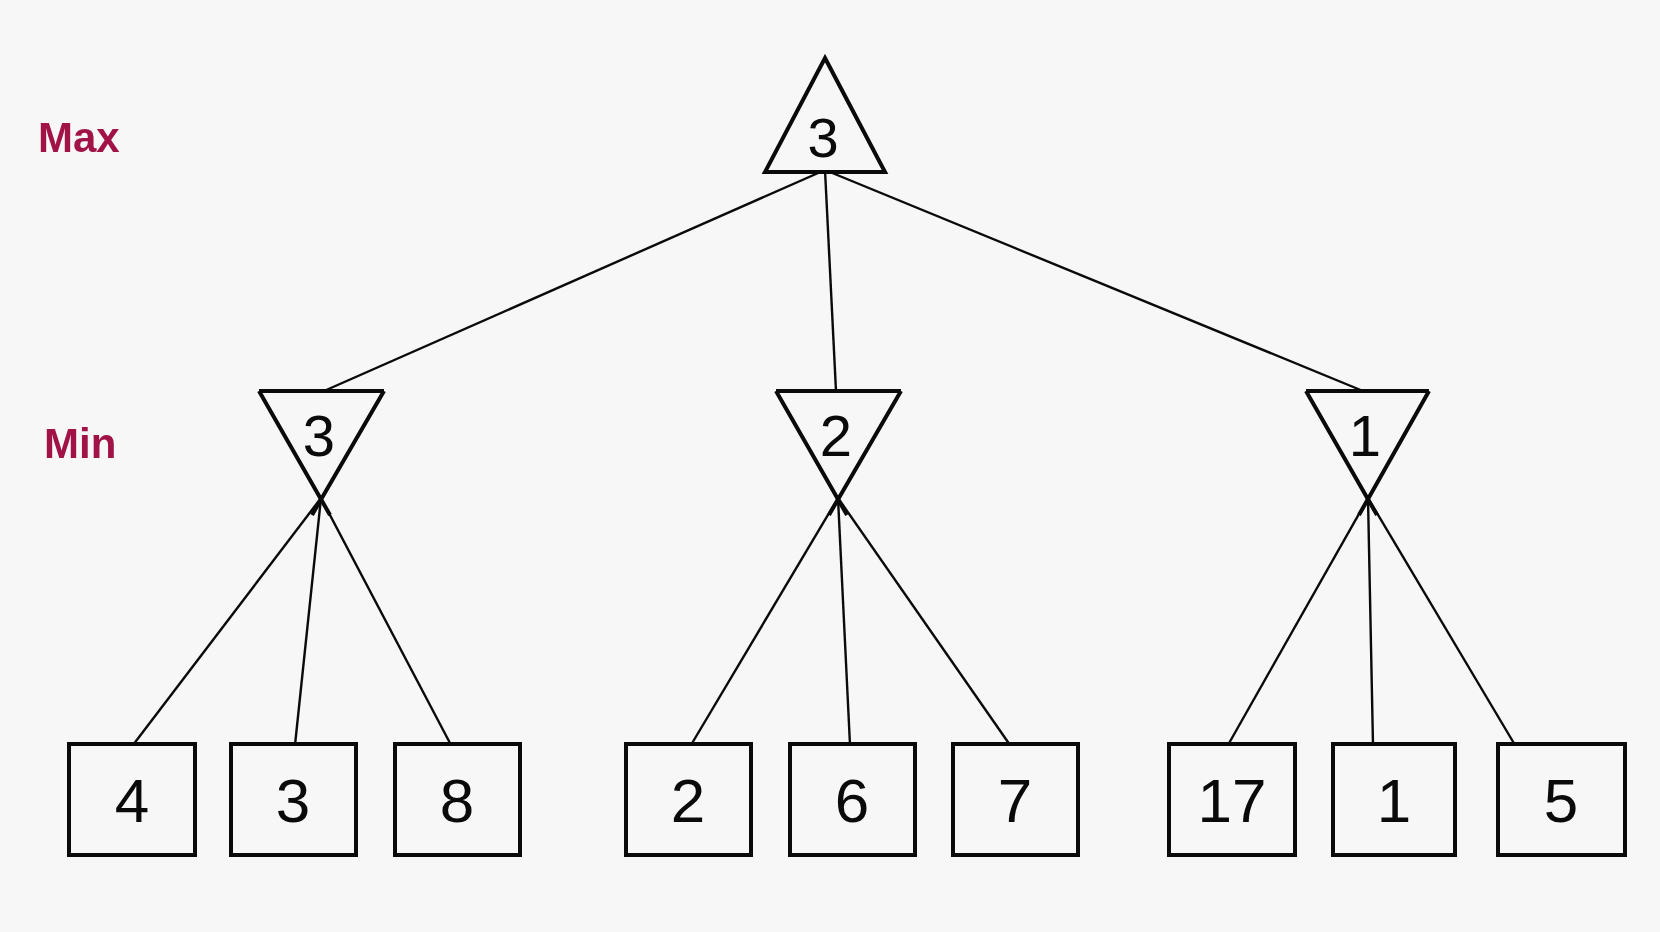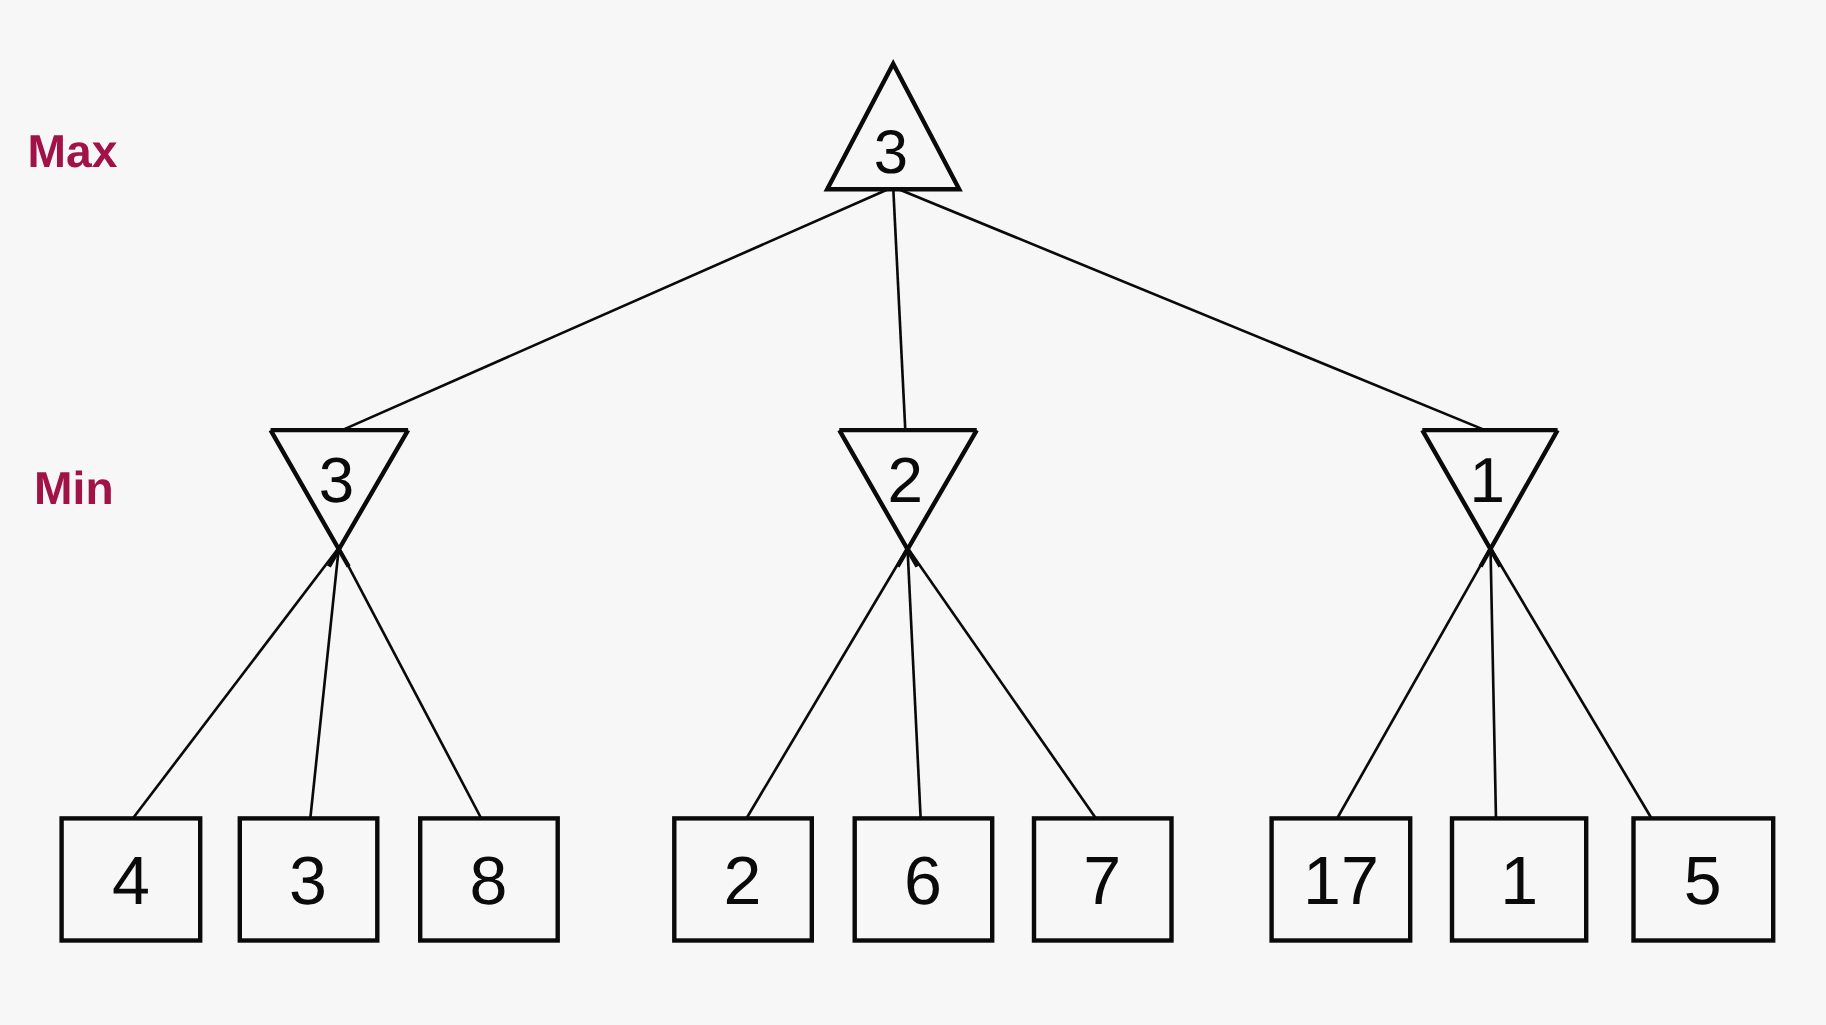--- a/index.html
+++ b/index.html
@@ -8,20 +8,21 @@
     width: 1660px;
     height: 932px;
     background: #F7F7F7;
     overflow: hidden;
     font-family: "Liberation Sans", "DejaVu Sans", sans-serif;
   }
   #stage {
     position: relative;
     width: 1412px;
     height: 932px;
+    margin-left: 13px;
   }
   svg { display: block; }
   .level-label {
     fill: #A11246;
     font-size: 42px;
     font-weight: 700;
     font-family: "Liberation Sans", "DejaVu Sans", sans-serif;
   }
   .node-shape {
     fill: #F7F7F7;

